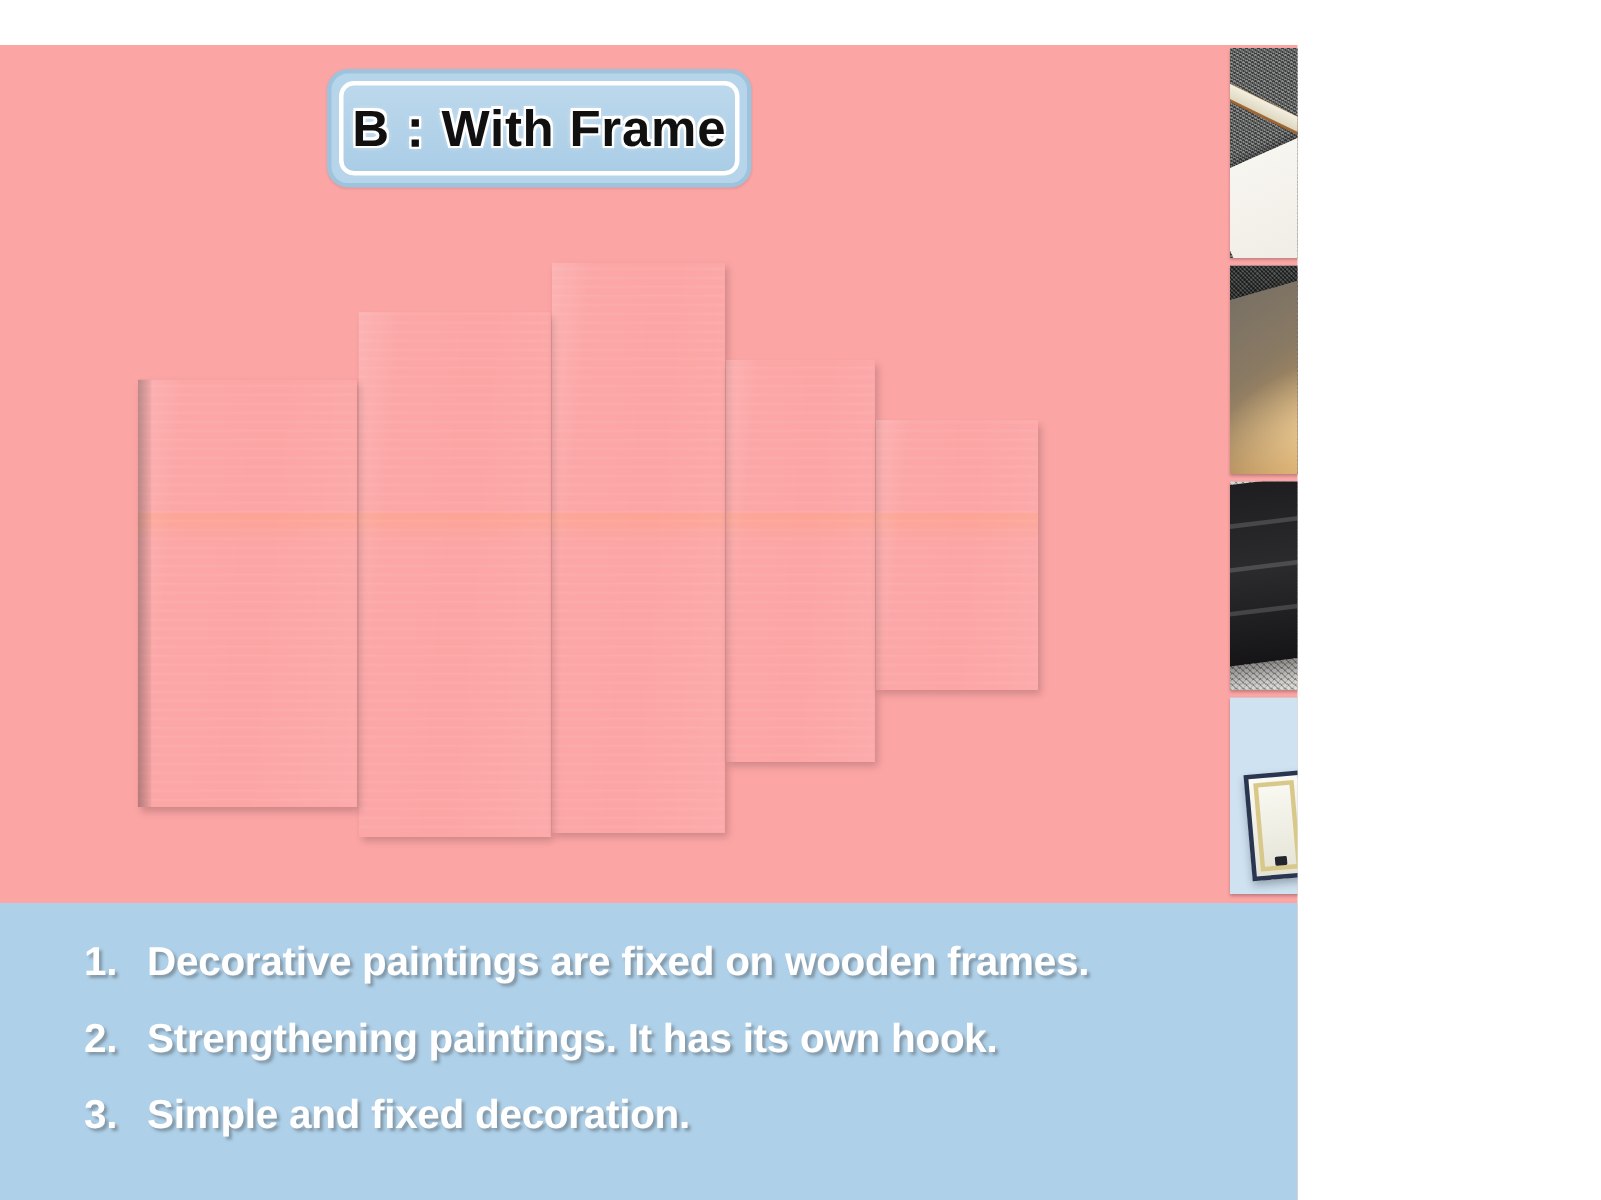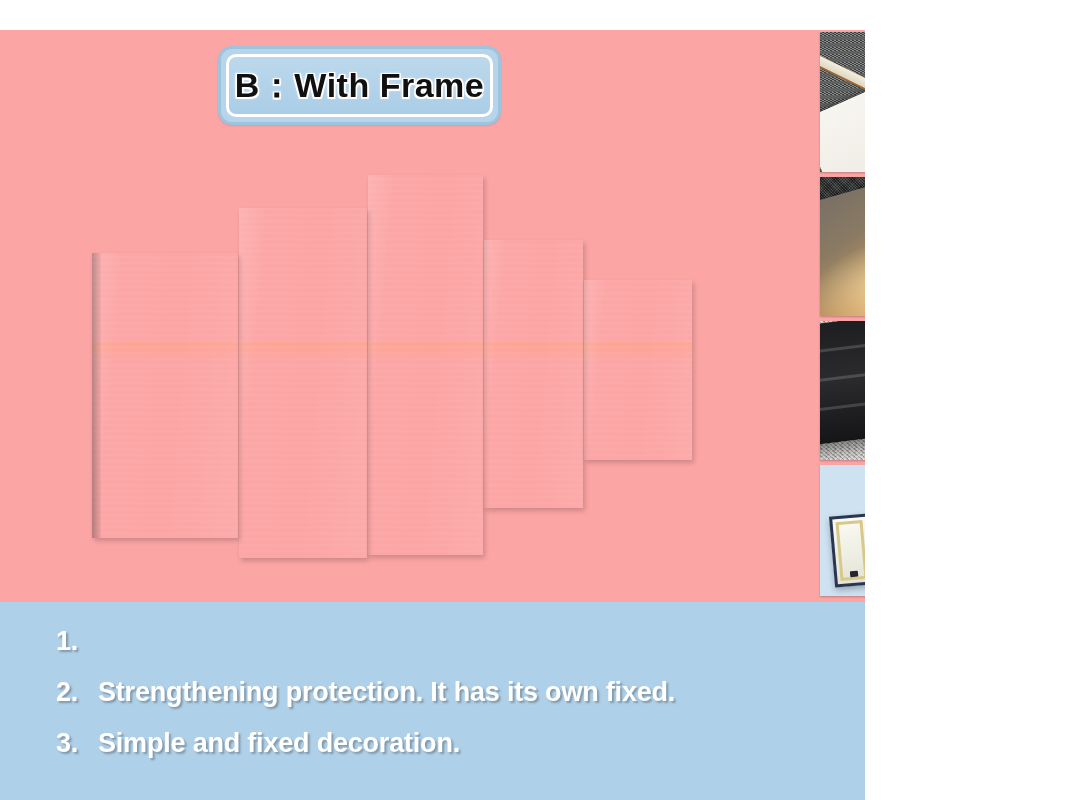--- a/index.html
+++ b/index.html
@@ -492,25 +492,26 @@
       </div>
     </div>
 
   </div>
 
   <div class="features">
     <div class="feature-list">
 
       <div class="feature-item">
         <span class="feature-num">1.</span>
+        <span>Decorative paintings are fixed on wooden frames.</span>
       </div>
 
       <div class="feature-item">
         <span class="feature-num">2.</span>
-        <span>Strengthening protection. It has its own fixed.</span>
+        <span>Strengthening paintings. It has its own hook.</span>
       </div>
 
       <div class="feature-item">
         <span class="feature-num">3.</span>
         <span>Simple and fixed decoration.</span>
       </div>
 
     </div>
   </div>
 

